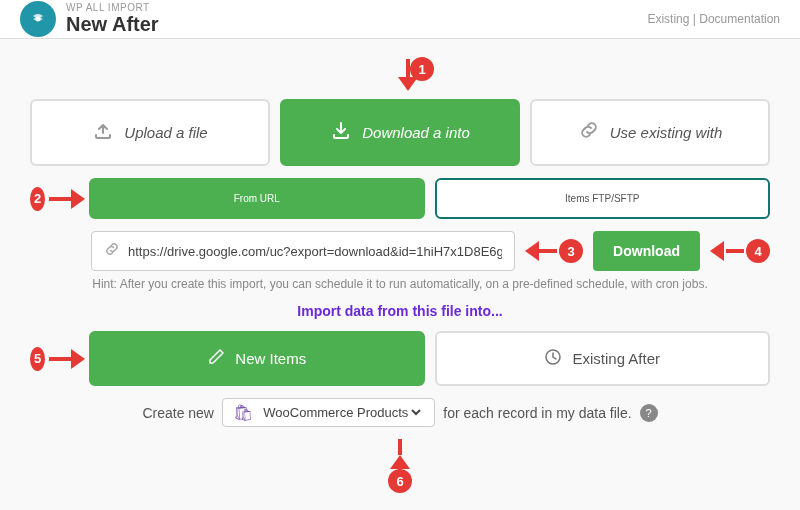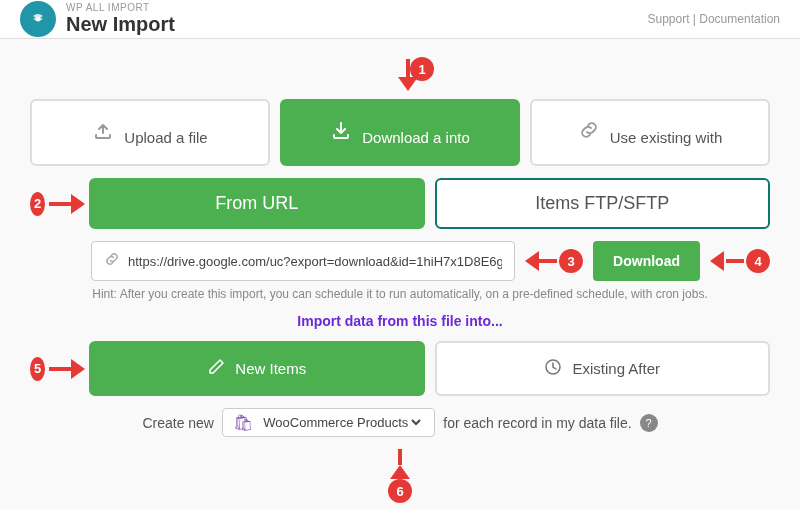--- a/index.html
+++ b/index.html
@@ -75,26 +75,27 @@
       margin-bottom: 12px;
     }
     .option-btn {
       flex: 1;
       padding: 18px 20px;
       border: 2px solid #ddd;
       border-radius: 6px;
       background: #fff;
       cursor: pointer;
       display: flex;
-      align-items: flex-end;
+      align-items: center;
       justify-content: center;
       gap: 10px;
       font-size: 15px;
       color: #555;
       font-weight: 500;
+      font-style: italic;
     }
     .option-btn.active {
       background: #4caf50;
       border-color: #4caf50;
       color: white;
     }
 
     
     .sub-options-row {
       display: flex;
@@ -102,21 +103,21 @@
       margin-bottom: 14px;
     }
     .sub-btn {
       flex: 1;
       padding: 13px 20px;
       border: 2px solid #0f766e;
       border-radius: 6px;
       background: #fff;
       cursor: pointer;
       text-align: center;
-      font-size: 18px;
+      font-size: 10px;
       color: #555;
       font-weight: 500;
     }
     .sub-btn.active {
       background: #4caf50;
       border-color: #4caf50;
       color: white;
     }
 
     
@@ -245,25 +246,25 @@
     <div class="logo-icon">
       <svg width="22" height="22" viewBox="0 0 22 22" fill="none">
         <circle cx="11" cy="11" r="10" fill="#2196a8"></circle>
         <path d="M6 8 Q11 4 16 8 Q11 12 6 8Z" fill="white" opacity="0.8"></path>
         <path d="M6 11 Q11 7 16 11 Q11 15 6 11Z" fill="white" opacity="0.6"></path>
         <circle cx="11" cy="11" r="2.5" fill="white"></circle>
       </svg>
     </div>
     <div class="header-text">
       <span class="header-brand">WP ALL IMPORT</span>
-      <span class="header-title">New Import</span>
+      <span class="header-title">New After</span>
     </div>
   </div>
   <div class="header-links">
-    <a>Support</a>
+    <a>Existing</a>
     <span> | </span>
     <a>Documentation</a>
   </div>
 </div>
 
 <div class="main">
 
   <div style="display:flex; justify-content: center; margin-bottom:4px; position:relative;">
     <div style="display:flex; flex-direction:column; align-items:center; position:absolute; left:calc(50% - 2px); top:0;">
       <div style="width:4px; height:18px; background:#e53935;"></div>

